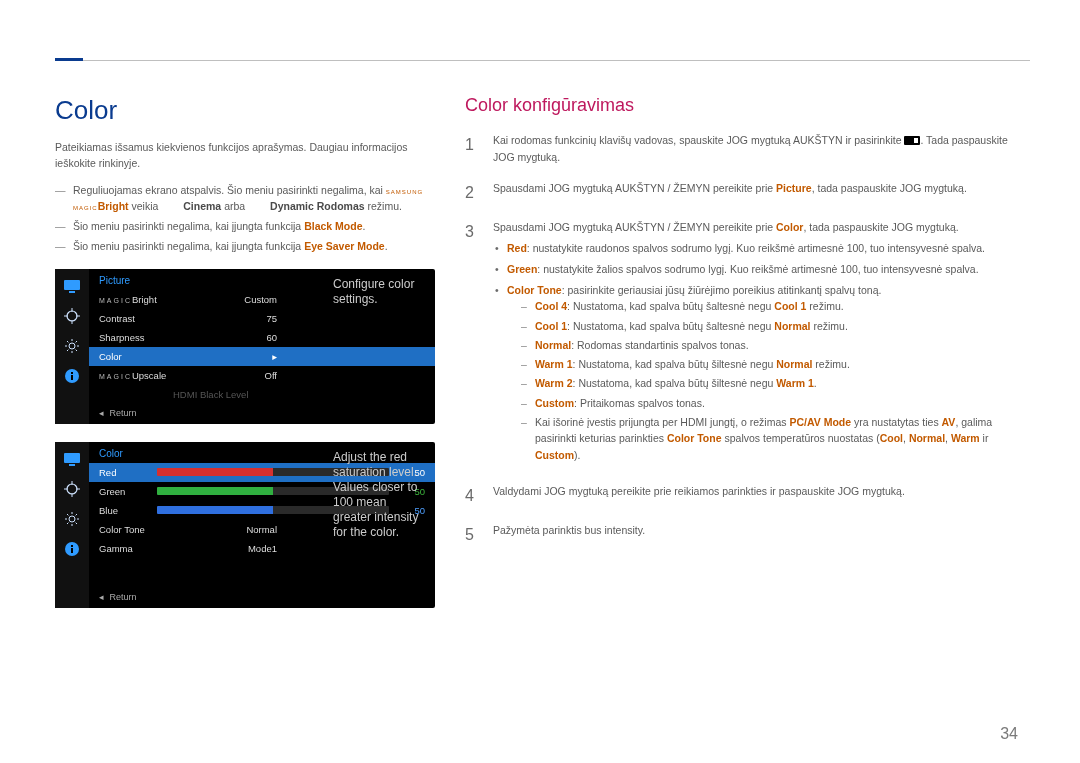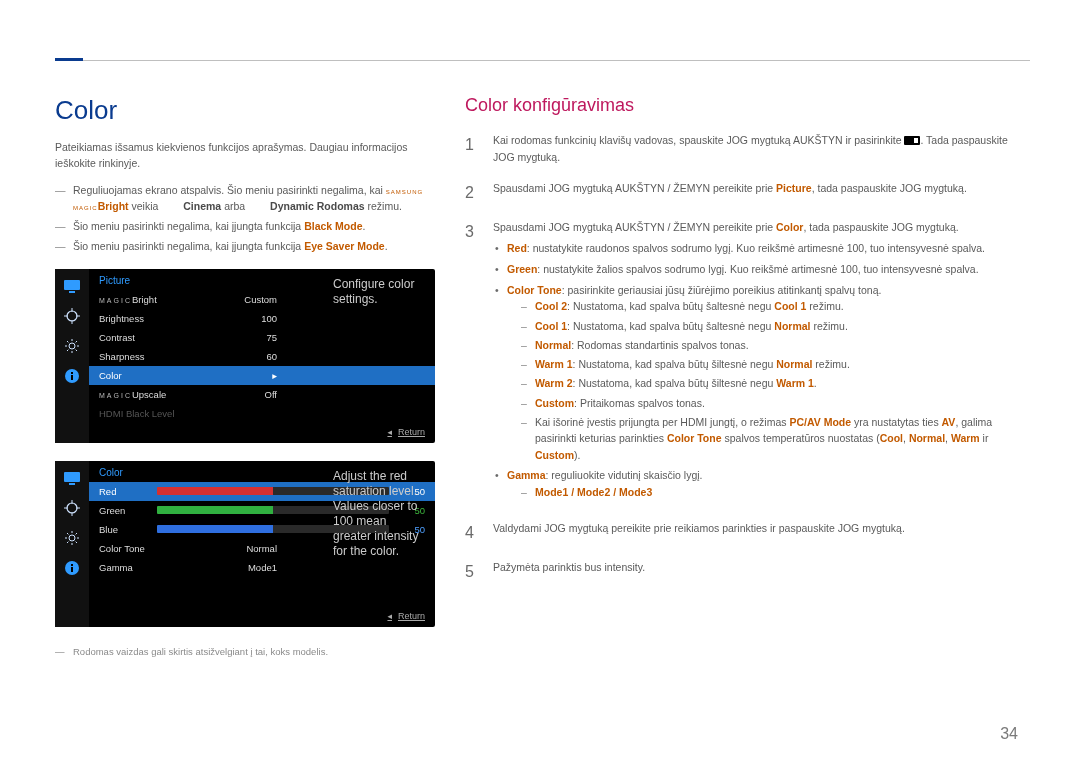--- a/index.html
+++ b/index.html
@@ -91,25 +91,24 @@
     display: flex; align-items: center; height: 19px;
     padding: 0 10px;
     gap: 8px;
   }
   .osd .row .lbl { flex: 0 0 110px; }
   .osd .row .val { flex: 0 0 60px; text-align: right; }
   .osd .row.sel {
     background: #1f6fc4;
     color: #fff;
   }
-  .osd .row.dim { color: #555; }
+  .osd .row.dim { color: #555; justify-content: center; }
   .osd .foot {
-    text-align: right; padding: 4px 10px 6px; color: #aaa;
+    text-align: left; padding: 4px 10px 6px; color: #aaa;
     font-size: 9px;
-    text-decoration: underline;
   }
   .osd .foot .tri { margin-right: 6px; }
   .osd .tip {
     position: absolute; top: 4px; right: 4px;
     width: 102px;
     font-size: 12px; color: #ccc; line-height: 1.25;
     padding: 4px;
   }
   .colorbar {
     flex: 1; height: 8px; display: flex; border-radius: 1px; overflow: hidden;
@@ -217,24 +216,20 @@
         <div class="head">
           <span>Picture</span>
         </div>
         <div class="tip">Configure color settings.</div>
         <div class="rows">
           <div class="row">
             <span class="lbl"><span class="magic">MAGIC</span><span>Bright</span></span>
             <span class="val">Custom</span>
           </div>
           <div class="row">
-            <span class="lbl">Brightness</span>
-            <span class="val">100</span>
-          </div>
-          <div class="row">
             <span class="lbl">Contrast</span>
             <span class="val">75</span>
           </div>
           <div class="row">
             <span class="lbl">Sharpness</span>
             <span class="val">60</span>
           </div>
           <div class="row sel">
             <span class="lbl">Color</span>
             <span class="val">▸</span>
@@ -320,23 +315,20 @@
           <div class="row">
             <span class="lbl">Gamma</span>
             <span class="val">Mode1</span>
           </div>
           <div class="row" style="height:30px"></div>
         </div>
         <div class="foot"><span class="tri">◂</span><span>Return</span></div>
       </div>
     </div>
 
-    <ul class="dash-list">
-      <li class="footnote">Rodomas vaizdas gali skirtis atsižvelgiant į tai, koks modelis.</li>
-    </ul>
   </div>
 
   <div class="col-right">
     <h2 class="section">Color konfigūravimas</h2>
     <ol class="steps">
       <li>
         <span class="num">1</span>
         <div class="body">
           <span>Kai rodomas funkcinių klavišų vadovas, spauskite JOG mygtuką AUKŠTYN ir pasirinkite </span><span class="jog-icon"></span><span>. Tada paspauskite JOG mygtuką.</span>
         </div>
@@ -351,37 +343,31 @@
         <span class="num">3</span>
         <div class="body">
           <span>Spausdami JOG mygtuką AUKŠTYN / ŽEMYN pereikite prie </span><span class="hl">Color</span><span>, tada paspauskite JOG mygtuką.</span>
 
           <ul class="bullets">
             <li><span class="hl">Red</span><span>: nustatykite raudonos spalvos sodrumo lygį. Kuo reikšmė artimesnė 100, tuo intensyvesnė spalva.</span></li>
             <li><span class="hl">Green</span><span>: nustatykite žalios spalvos sodrumo lygį. Kuo reikšmė artimesnė 100, tuo intensyvesnė spalva.</span></li>
             <li>
               <span class="hl">Color Tone</span><span>: pasirinkite geriausiai jūsų žiūrėjimo poreikius atitinkantį spalvų toną.</span>
               <ul class="sub">
-                <li><span class="hl">Cool 2</span><span>: Nustatoma, kad spalva būtų šaltesnė negu </span><span class="hl">Cool 1</span><span> režimu.</span></li>
+                <li><span class="hl">Cool 4</span><span>: Nustatoma, kad spalva būtų šaltesnė negu </span><span class="hl">Cool 1</span><span> režimu.</span></li>
                 <li><span class="hl">Cool 1</span><span>: Nustatoma, kad spalva būtų šaltesnė negu </span><span class="hl">Normal</span><span> režimu.</span></li>
                 <li><span class="hl">Normal</span><span>: Rodomas standartinis spalvos tonas.</span></li>
                 <li><span class="hl">Warm 1</span><span>: Nustatoma, kad spalva būtų šiltesnė negu </span><span class="hl">Normal</span><span> režimu.</span></li>
                 <li><span class="hl">Warm 2</span><span>: Nustatoma, kad spalva būtų šiltesnė negu </span><span class="hl">Warm 1</span><span>.</span></li>
                 <li><span class="hl">Custom</span><span>: Pritaikomas spalvos tonas.</span></li>
                 <li>
                   <span>Kai išorinė įvestis prijungta per HDMI jungtį, o režimas </span><span class="hl">PC/AV Mode</span><span> yra nustatytas ties </span><span class="hl">AV</span><span>, galima pasirinkti keturias parinkties </span><span class="hl">Color Tone</span><span> spalvos temperatūros nuostatas (</span><span class="hl">Cool</span><span>, </span><span class="hl">Normal</span><span>, </span><span class="hl">Warm</span><span> ir </span><span class="hl">Custom</span><span>).</span>
                 </li>
               </ul>
             </li>
-            <li>
-              <span class="hl">Gamma</span><span>: reguliuokite vidutinį skaisčio lygį.</span>
-              <ul class="sub2">
-                <li><span class="hl">Mode1 / Mode2 / Mode3</span></li>
-              </ul>
-            </li>
           </ul>
         </div>
       </li>
       <li>
         <span class="num">4</span>
         <div class="body">Valdydami JOG mygtuką pereikite prie reikiamos parinkties ir paspauskite JOG mygtuką.</div>
       </li>
       <li>
         <span class="num">5</span>
         <div class="body">Pažymėta parinktis bus intensity.</div>

